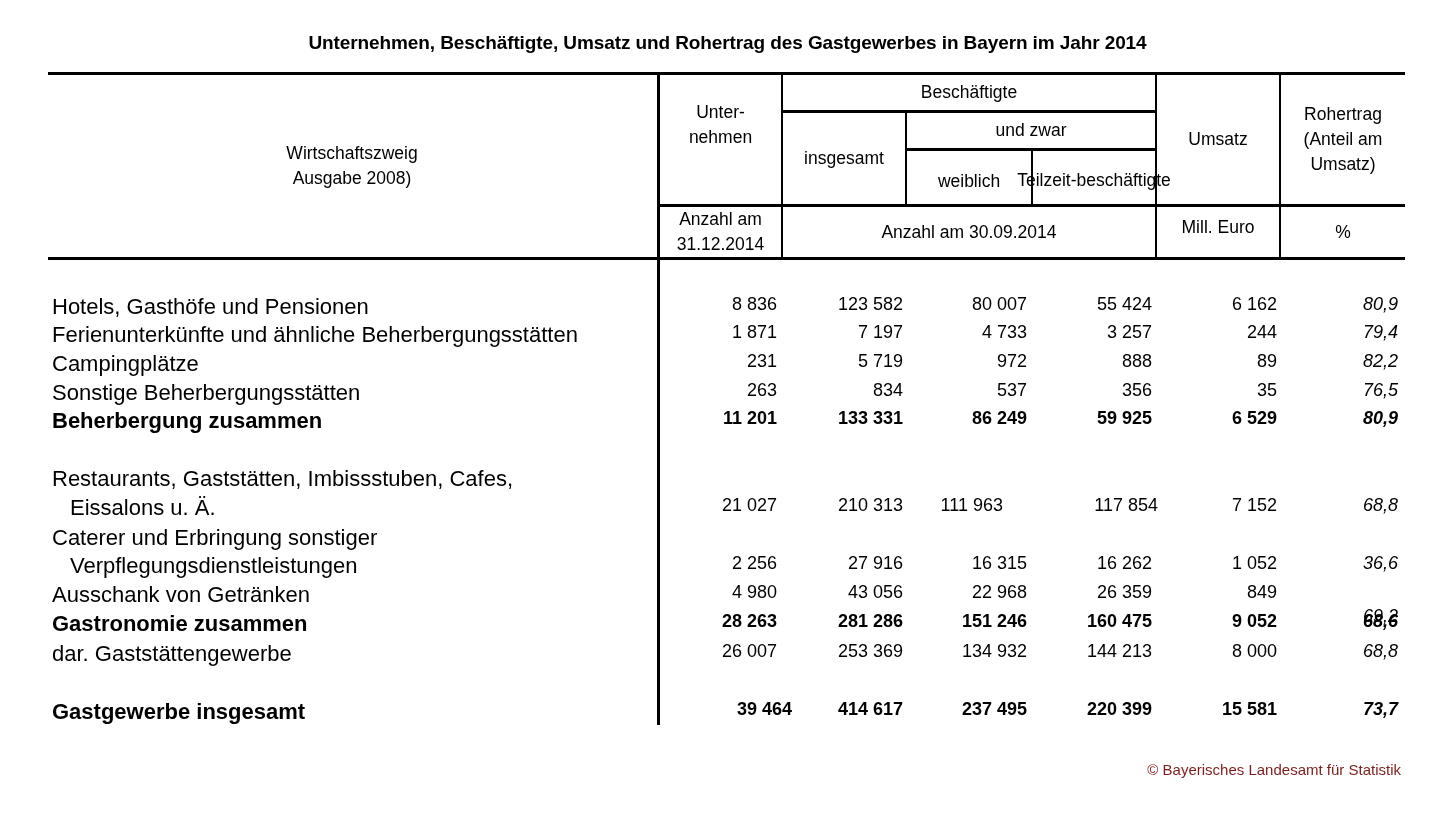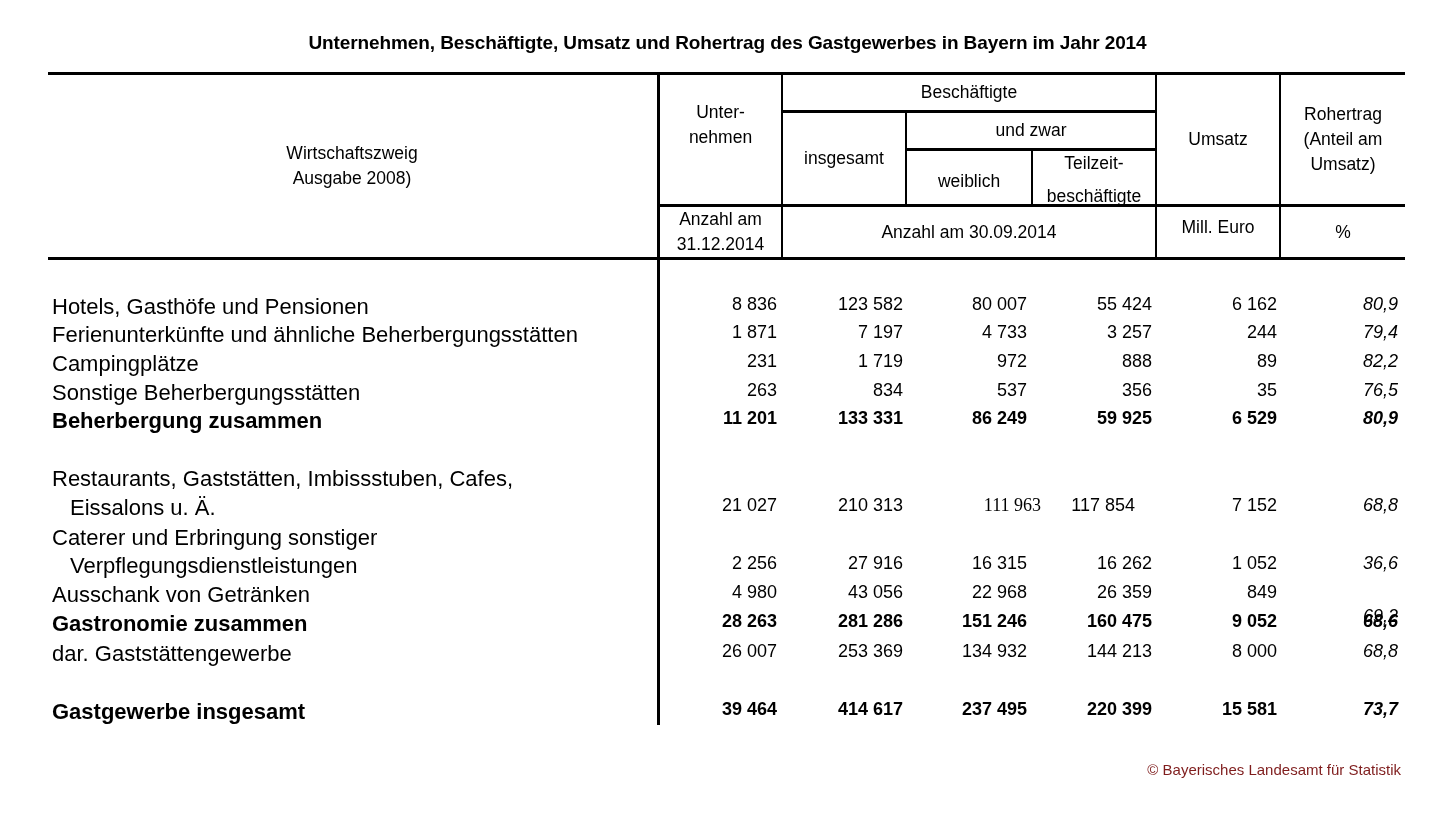--- a/index.html
+++ b/index.html
@@ -93,21 +93,21 @@
 </div>
 <div class="hcell" style="left:783px; width:122px; top:113px; height:91px;">
   <span>insgesamt</span>
 </div>
 <div class="hcell" style="left:907px; width:248px; top:113px; height:35px;">
   <span>und zwar</span>
 </div>
 <div class="hcell" style="left:907px; width:124px; top:151px; height:55px; padding-top:3px;">
   <span>weiblich</span>
 </div>
-<div class="hcell" style="left:1033px; width:122px; top:151px; height:58px; flex-direction:column;justify-content:space-between;">
+<div class="hcell" style="left:1033px; width:122px; top:151px; height:58px; flex-direction:row;">
   <span>Teilzeit-</span>
   <span>beschäftigte</span>
 </div>
 <div class="hcell" style="left:1157px; width:122px; top:75px; height:129px;">
   <span>Umsatz</span>
 </div>
 <div class="hcell" style="left:1281px; width:124px; top:75px; height:129px; flex-direction:column;">
   <span>Rohertrag</span>
   <span>(Anteil am</span>
   <span>Umsatz)</span>
@@ -137,21 +137,21 @@
     <div class="num pct" style="top: 294px; right: 35px;">80,9</div>
     <div class="label" style="top: 322px;">Ferienunterkünfte und ähnliche Beherbergungsstätten</div>
     <div class="num" style="top: 322px; right: 656px;">1 871</div>
     <div class="num" style="top: 322px; right: 530px; margin-left: 38px;">7 197</div>
     <div class="num" style="top: 322px; right: 406px;">4 733</div>
     <div class="num" style="top: 322px; right: 281px; margin-left: 24px;">3 257</div>
     <div class="num" style="top: 322px; right: 156px;">244</div>
     <div class="num pct" style="top: 322px; right: 35px;">79,4</div>
     <div class="label" style="top: 351px;">Campingplätze</div>
     <div class="num" style="top: 351px; right: 656px;">231</div>
-    <div class="num" style="top: 351px; right: 530px;">1 719</div>
+    <div class="num" style="top: 351px; right: 530px;">5 719</div>
     <div class="num" style="top: 351px; right: 406px;">972</div>
     <div class="num" style="top: 351px; right: 281px;">888</div>
     <div class="num" style="top: 351px; right: 156px;">89</div>
     <div class="num pct" style="top: 351px; right: 35px;">82,2</div>
     <div class="label" style="top: 380px;">Sonstige Beherbergungsstätten</div>
     <div class="num" style="top: 380px; right: 656px;">263</div>
     <div class="num" style="top: 380px; right: 530px;">834</div>
     <div class="num" style="top: 380px; right: 406px;">537</div>
     <div class="num" style="top: 380px; right: 281px;">356</div>
     <div class="num" style="top: 380px; right: 156px;">35</div>
@@ -160,22 +160,22 @@
     <div class="num bold" style="top: 408px; right: 656px;">11 201</div>
     <div class="num bold" style="top: 408px; right: 530px;">133 331</div>
     <div class="num bold" style="top: 408px; right: 406px;">86 249</div>
     <div class="num bold" style="top: 408px; right: 281px;">59 925</div>
     <div class="num bold" style="top: 408px; right: 156px;">6 529</div>
     <div class="num bold pct" style="top: 408px; right: 35px;">80,9</div>
     <div class="label" style="top: 466px;">Restaurants, Gaststätten, Imbissstuben, Cafes,</div>
     <div class="label indent" style="top: 495px;">Eissalons u. Ä.</div>
     <div class="num" style="top: 495px; right: 656px;">21 027</div>
     <div class="num" style="top: 495px; right: 530px;">210 313</div>
-    <div class="num" style="top: 495px; right: 392px; font-family: Liberation Serif, serif;">111 963</div>
-    <div class="num" style="top: 495px; right: 298px;">117 854</div>
+    <div class="num" style="top: 495px; right: 430px;">111 963</div>
+    <div class="num" style="top: 495px; right: 275px;">117 854</div>
     <div class="num" style="top: 495px; right: 156px;">7 152</div>
     <div class="num pct" style="top: 495px; right: 35px;">68,8</div>
     <div class="label" style="top: 525px;">Caterer und Erbringung sonstiger</div>
     <div class="label indent" style="top: 553px;">Verpflegungsdienstleistungen</div>
     <div class="num" style="top: 553px; right: 656px;">2 256</div>
     <div class="num" style="top: 553px; right: 530px;">27 916</div>
     <div class="num" style="top: 553px; right: 406px;">16 315</div>
     <div class="num" style="top: 553px; right: 281px;">16 262</div>
     <div class="num" style="top: 553px; right: 156px;">1 052</div>
     <div class="num pct" style="top: 553px; right: 35px;">36,6</div>
@@ -194,21 +194,21 @@
     <div class="num bold" style="top: 611px; right: 156px;">9 052</div>
     <div class="num bold pct" style="top: 611px; right: 35px;">68,6</div>
     <div class="label" style="top: 641px;">dar. Gaststättengewerbe</div>
     <div class="num" style="top: 641px; right: 656px;">26 007</div>
     <div class="num" style="top: 641px; right: 530px;">253 369</div>
     <div class="num" style="top: 641px; right: 406px;">134 932</div>
     <div class="num" style="top: 641px; right: 281px;">144 213</div>
     <div class="num" style="top: 641px; right: 156px;">8 000</div>
     <div class="num pct" style="top: 641px; right: 35px;">68,8</div>
     <div class="label bold" style="top: 699px;">Gastgewerbe insgesamt</div>
-    <div class="num bold" style="top: 699px; right: 656px;">39 464</div>
+    <div class="num bold" style="top: 699px; right: 641px;">39 464</div>
     <div class="num bold" style="top: 699px; right: 530px;">414 617</div>
     <div class="num bold" style="top: 699px; right: 406px;">237 495</div>
     <div class="num bold" style="top: 699px; right: 281px;">220 399</div>
     <div class="num bold" style="top: 699px; right: 156px;">15 581</div>
     <div class="num bold pct" style="top: 699px; right: 35px;">73,7</div>
   </div>
 
 <div class="footer">© Bayerisches Landesamt für Statistik</div>
 
 </body></html>

